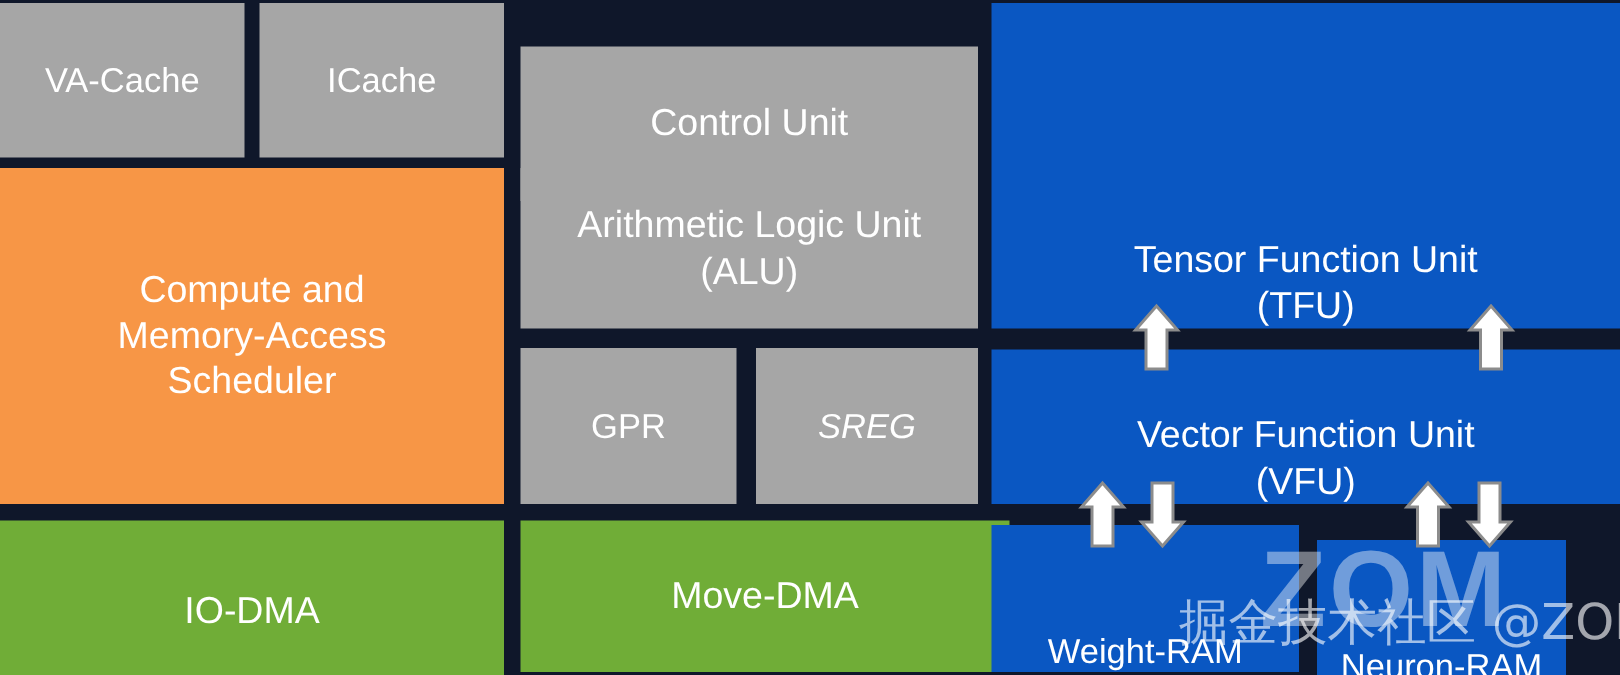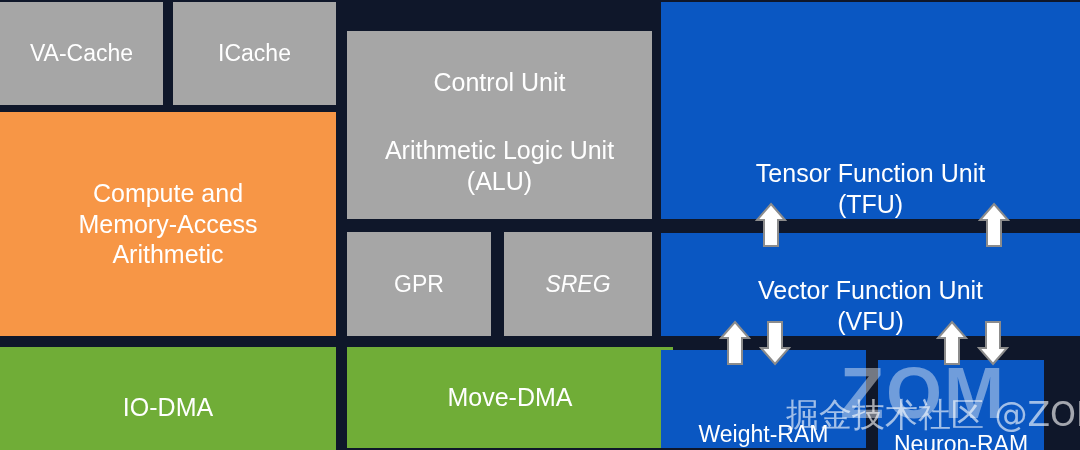--- a/index.html
+++ b/index.html
@@ -89,21 +89,21 @@
       </div>
       <div class="block gray fs-lg" style="left: 347px; top: 2px; width: 305px; height: 103px; margin-top: 29px;">
         <div>
           <span class="label">Control Unit</span>
         </div>
       </div>
       <div class="block orange fs-lg" style="left: 0px; top: 112px; width: 336px; height: 224px;">
         <div>
           <span class="label">Compute and</span>
           <span class="label">Memory-Access</span>
-          <span class="label">Arithmetic</span>
+          <span class="label">Scheduler</span>
         </div>
       </div>
       <div class="block gray fs-lg" style="left: 347px; top: 112px; width: 305px; height: 107px;">
         <div>
           <span class="label">Arithmetic Logic Unit</span>
           <span class="label">(ALU)</span>
         </div>
       </div>
       <div class="block gray fs-md" style="left: 347px; top: 232px; width: 144px; height: 104px;">
         <div>

